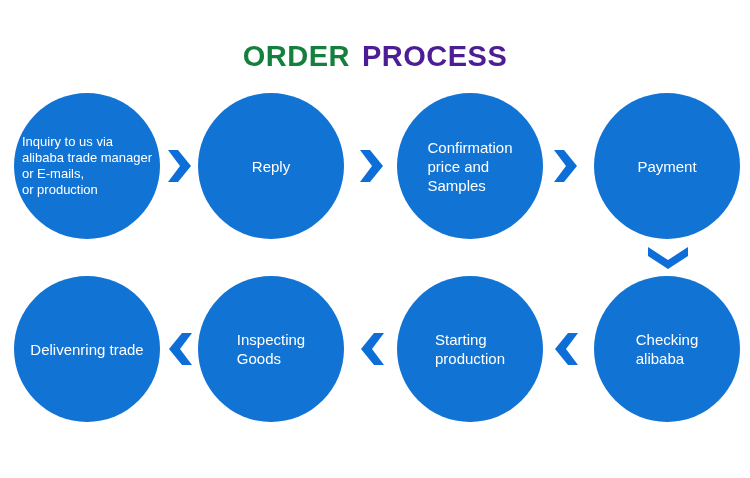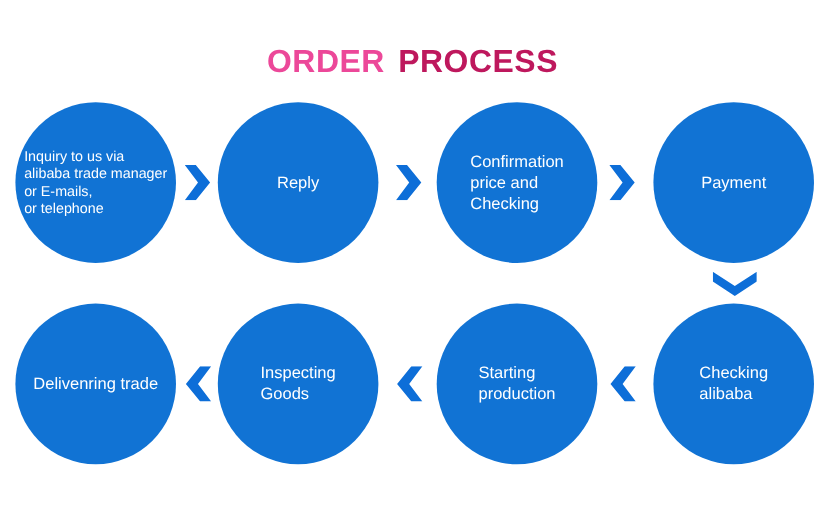--- a/index.html
+++ b/index.html
@@ -20,22 +20,22 @@
     top: 42px;
     left: 0;
     width: 750px;
     margin: 0;
     text-align: center;
     font-size: 29px;
     font-weight: 800;
     letter-spacing: 0.5px;
     line-height: 1;
   }
-  .title .t-blue { color: #ec4899; }
-  .title .t-dark { color: #be185d; margin-left: 12px; }
+  .title .t-blue { color: #15803d; }
+  .title .t-dark { color: #4c1d95; margin-left: 12px; }
 
   .circle {
     position: absolute;
     width: 146px;
     height: 146px;
     border-radius: 50%;
     background: #1173d4;
     display: flex;
     align-items: center;
     justify-content: center;
@@ -79,29 +79,29 @@
 <body>
 
 <div class="canvas">
 
   <h1 class="title"><span class="t-blue">ORDER</span><span class="t-dark">PROCESS</span></h1>
 
   <div class="circle pos-c1">
     <div class="circle-label multi small">Inquiry to us via
 alibaba trade manager
 or E-mails,
-or telephone</div>
+or production</div>
   </div>
   <div class="circle pos-c2">
     <div class="circle-label">Reply</div>
   </div>
   <div class="circle pos-c3">
     <div class="circle-label multi">Confirmation
 price and
-Checking</div>
+Samples</div>
   </div>
   <div class="circle pos-c4">
     <div class="circle-label">Payment</div>
   </div>
 
   <div class="circle pos-c5">
     <div class="circle-label multi">Checking
 alibaba</div>
   </div>
   <div class="circle pos-c7">

